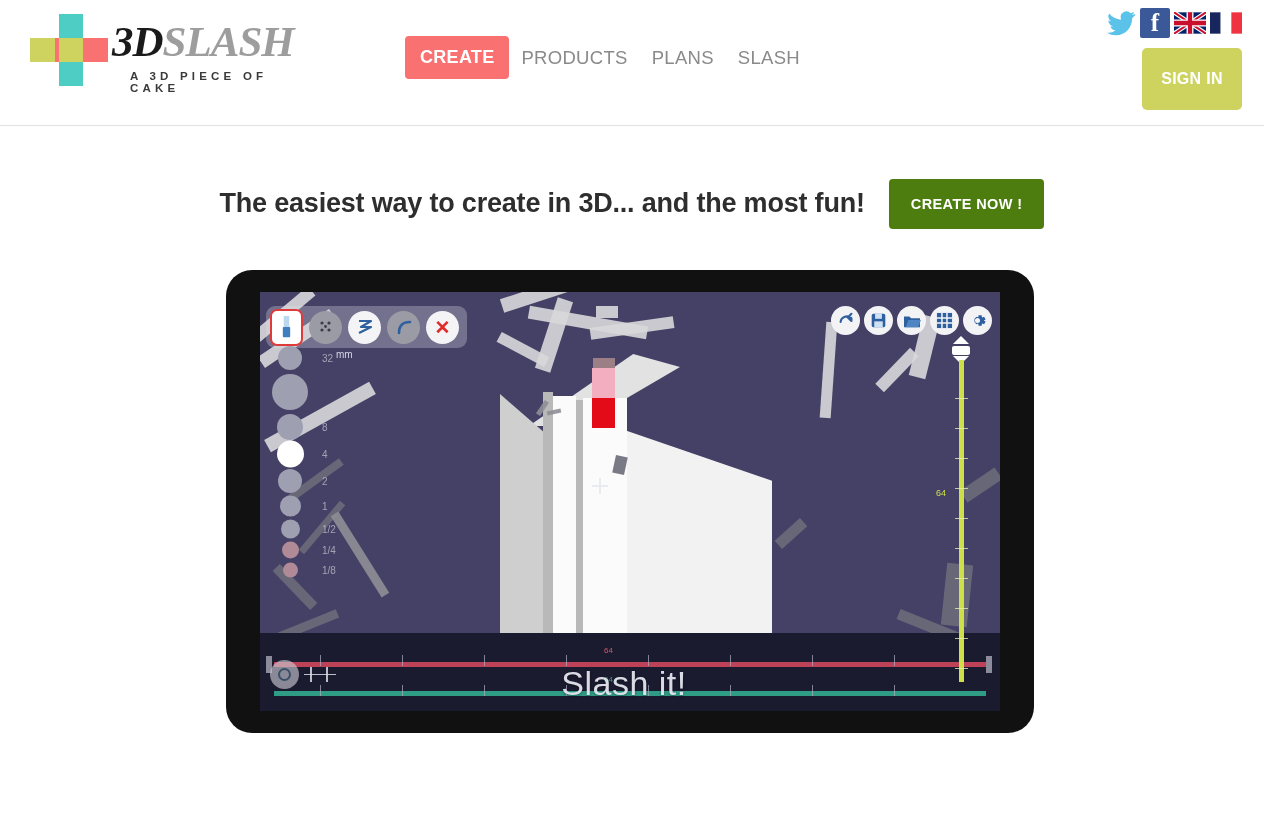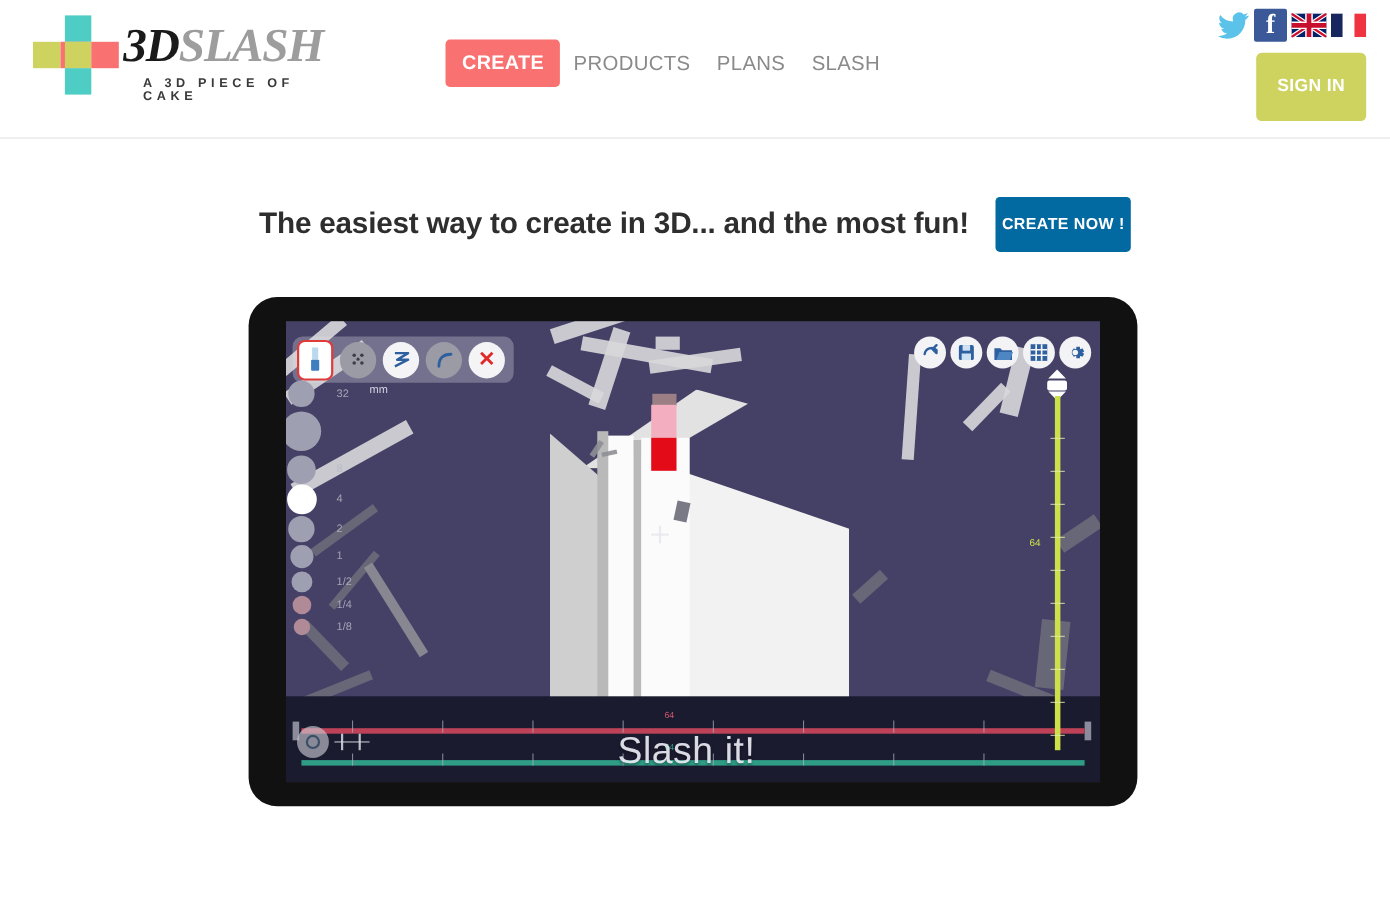--- a/index.html
+++ b/index.html
@@ -77,22 +77,22 @@
   
   .hero {
     position: absolute; left: 0; top: 126px; width: 1264px;
     display: flex; align-items: center; justify-content: center;
     gap: 24px; height: 155px;
   }
   .hero-title {
     font-size: 27px; color: #2e2e2e; font-weight: bold; letter-spacing: -0.2px;
   }
   .cta {
-    background: #0369a1; color: #fff; border: none; border-radius: 4px;
-    padding: 17px 6px; font-size: 14.5px; font-weight: bold;
+    background: #4d7c0f; color: #fff; border: none; border-radius: 4px;
+    padding: 17px 22px; font-size: 14.5px; font-weight: bold;
     letter-spacing: 0.4px; cursor: pointer;
     font-family: "Liberation Sans", sans-serif;
   }
 
   
   .tablet {
     position: absolute; left: 226px; top: 270px;
     width: 808px; height: 463px;
     background: #111111; border-radius: 26px;
     padding: 22px 34px;
@@ -151,21 +151,21 @@
     justify-content: center; cursor: pointer; position: relative;
   }
   .tool.sel {
     border-radius: 7px; border: 2.5px solid #e03b3b;
     background: #ffffff; width: 33px; height: 37px;
   }
   .tool.dim { background: #9b9ba6; }
   .tool-x { color: #e02a2a; font-size: 19px; font-weight: bold; line-height: 1; }
 
   
-  .sizecol { position: absolute; left: 0; top: 52px; width: 64px; }
+  .sizecol { position: absolute; left: 16px; top: 52px; width: 64px; }
   .size-row { position: relative; height: 27px; }
   .size-dot {
     position: absolute; left: 8px; top: 50%; transform: translateY(-50%);
     border-radius: 50%; background: #9f9fb2;
   }
   .size-dot.sel { background: #ffffff; }
   .size-dot.pink { background: #b08a96; }
   .size-lbl {
     position: absolute; left: 46px; top: 50%; transform: translateY(-50%);
     color: #b8b8c6; font-size: 10px; opacity: .82;

